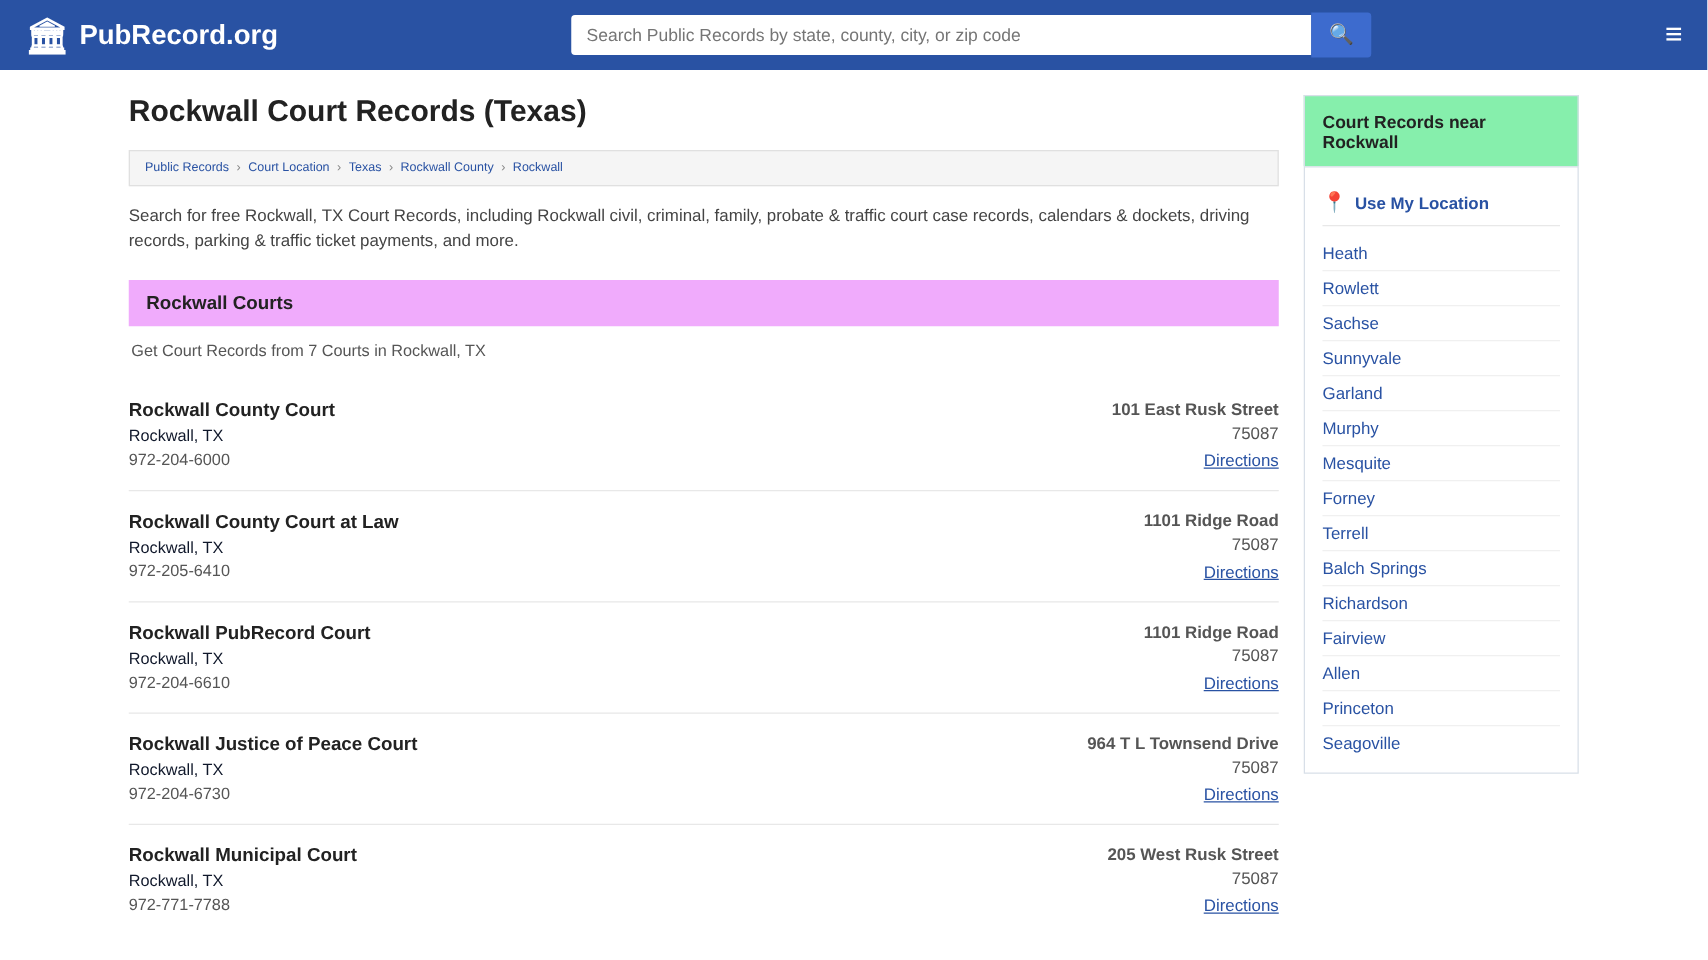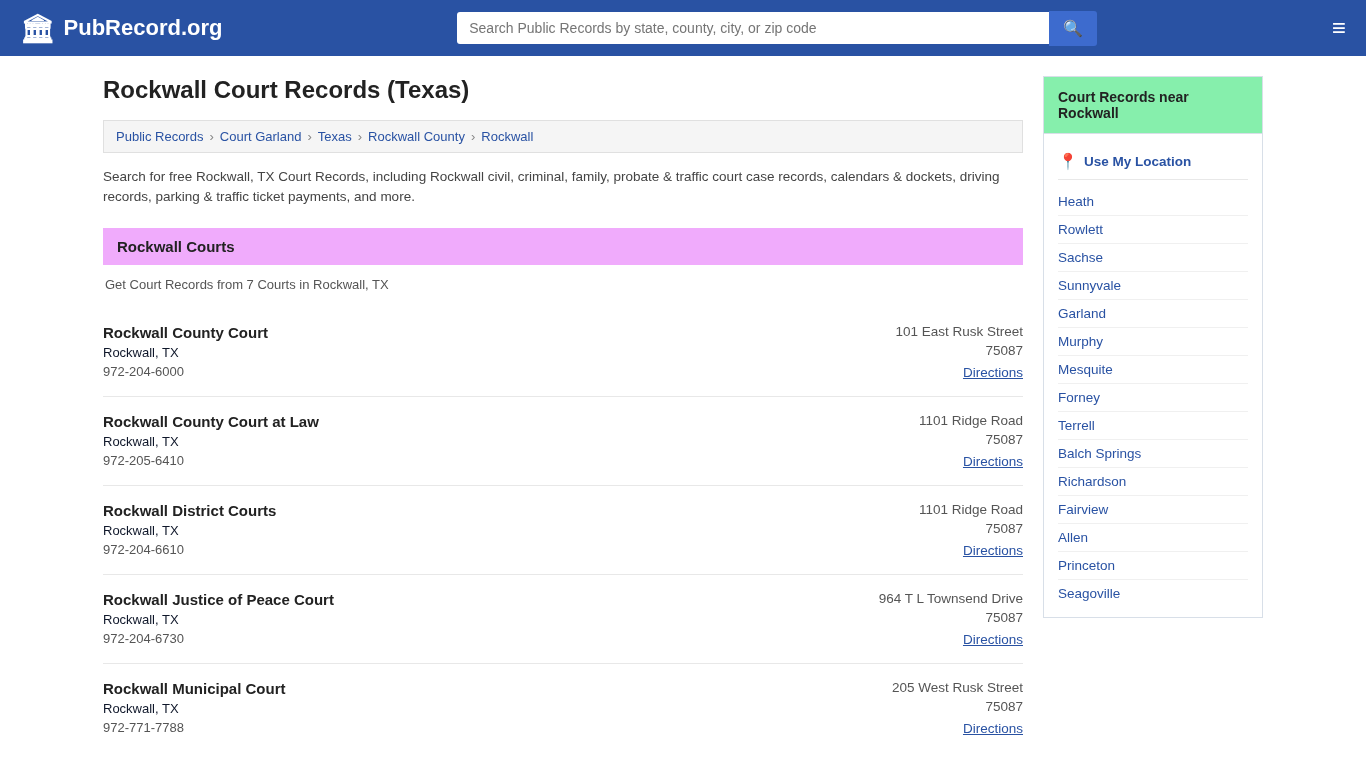--- a/index.html
+++ b/index.html
@@ -77,21 +77,21 @@
       font-weight: bold;
       color: #222;
       margin-bottom: 16px;
     }
 
     
     .breadcrumb {
       background: #f5f5f5;
       border: 1px solid #e0e0e0;
       padding: 8px 12px;
-      font-size: 13px;
+      font-size: 10px;
       margin-bottom: 14px;
       display: flex;
       align-items: center;
       flex-wrap: wrap;
       gap: 4px;
     }
     .breadcrumb a {
       color: #2952a3;
       text-decoration: none;
     }
@@ -154,20 +154,21 @@
       font-size: 13px;
     }
     .court-address {
       text-align: right;
       min-width: 200px;
     }
     .court-street {
       font-size: 13.5px;
       color: #555;
       margin-bottom: 4px;
+      font-weight: bold;
     }
     .court-zip {
       font-size: 13.5px;
       color: #555;
       margin-bottom: 6px;
     }
     .directions-link {
       color: #2952a3;
       text-decoration: underline;
       font-size: 13.5px;
@@ -240,21 +241,21 @@
 </header>
 
 <div class="main-container">
   <div class="content">
 
     <h1 class="page-title">Rockwall Court Records (Texas)</h1>
 
     <nav class="breadcrumb">
       <a href="#">Public Records</a>
       <span class="sep">›</span>
-      <a href="#">Court Garland</a>
+      <a href="#">Court Location</a>
       <span class="sep">›</span>
       <a href="#">Texas</a>
       <span class="sep">›</span>
       <a href="#">Rockwall County</a>
       <span class="sep">›</span>
       <a href="#">Rockwall</a>
     </nav>
 
     <p class="description">Search for free Rockwall, TX Court Records, including Rockwall civil, criminal, family, probate &amp; traffic court case records, calendars &amp; dockets, driving records, parking &amp; traffic ticket payments, and more.</p>
 
@@ -284,21 +285,21 @@
         <div class="court-phone">972-205-6410</div>
       </div>
       <div class="court-address">
         <div class="court-street">1101 Ridge Road</div>
         <div class="court-zip">75087</div>
         <a class="directions-link" href="#">Directions</a>
       </div>
     </div>
         <div class="court-card">
       <div class="court-info">
-        <div class="court-name">Rockwall District Courts</div>
+        <div class="court-name">Rockwall PubRecord Court</div>
         <div class="court-city">Rockwall, TX</div>
         <div class="court-phone">972-204-6610</div>
       </div>
       <div class="court-address">
         <div class="court-street">1101 Ridge Road</div>
         <div class="court-zip">75087</div>
         <a class="directions-link" href="#">Directions</a>
       </div>
     </div>
         <div class="court-card">

